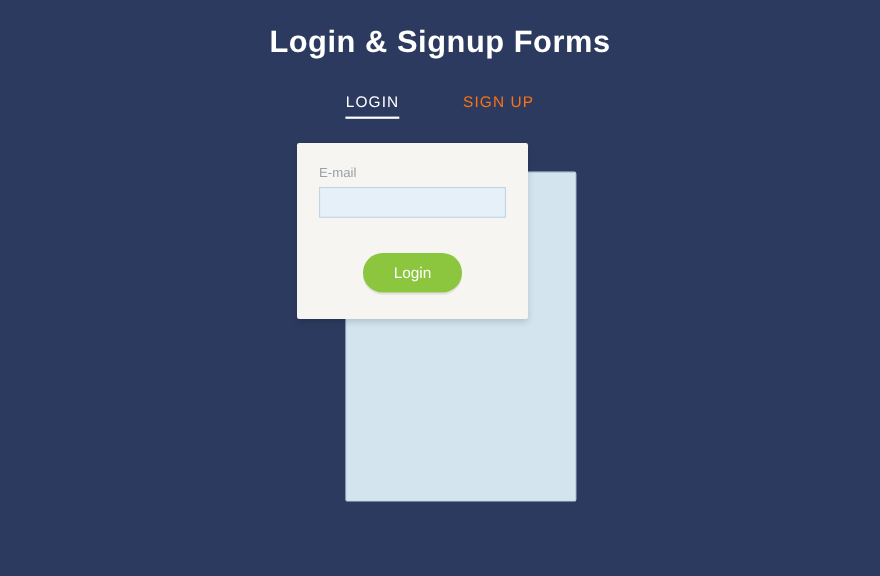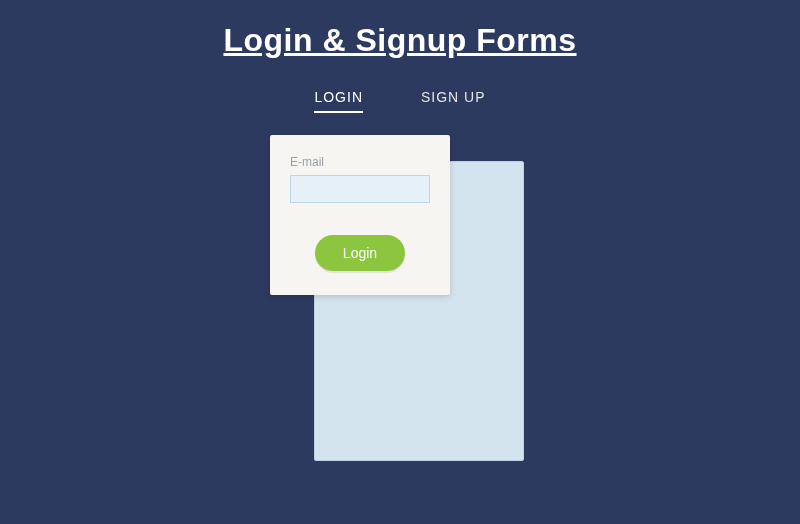--- a/index.html
+++ b/index.html
@@ -7,32 +7,31 @@
   body {
     background: #2d3a5f;
     font-family: "Segoe UI", Arial, sans-serif;
     display: flex;
     flex-direction: column;
     align-items: center;
   }
   .title {
     color: #ffffff;
     font-weight: 700;
-    font-size: 32px;
+    font-size: 28px;
     margin-top: 22px;
     letter-spacing: 0.5px;
-    text-decoration: underline;
   }
   .tabs {
     display: flex;
     gap: 58px;
     margin-top: 30px;
   }
   .tab {
-    color: #e5e5e5;
+    color: #f97316;
     font-size: 14px;
     letter-spacing: 1px;
     padding-bottom: 6px;
     cursor: pointer;
     text-transform: uppercase;
   }
   .tab.active {
     color: #ffffff;
     border-bottom: 2px solid #ffffff;
   }
@@ -49,21 +48,21 @@
     width: 210px;
     height: 300px;
     background: #d4e4ee;
     border: 1px solid #bcd2df;
     border-radius: 2px;
   }
   .card {
     position: absolute;
     top: 0;
     left: 0;
-    width: 180px;
+    width: 210px;
     background: #f6f5f1;
     border-radius: 2px;
     padding: 20px 20px 24px 20px;
     box-shadow: 0 2px 6px rgba(0,0,0,0.15);
   }
   .field { margin-bottom: 18px; }
   .label {
     color: #9aa0a6;
     font-size: 12px;
     margin-bottom: 6px;

